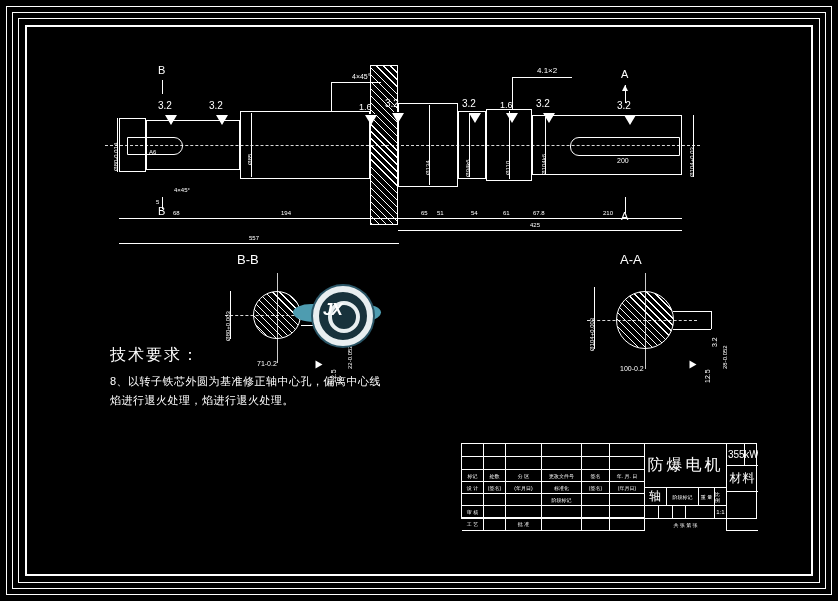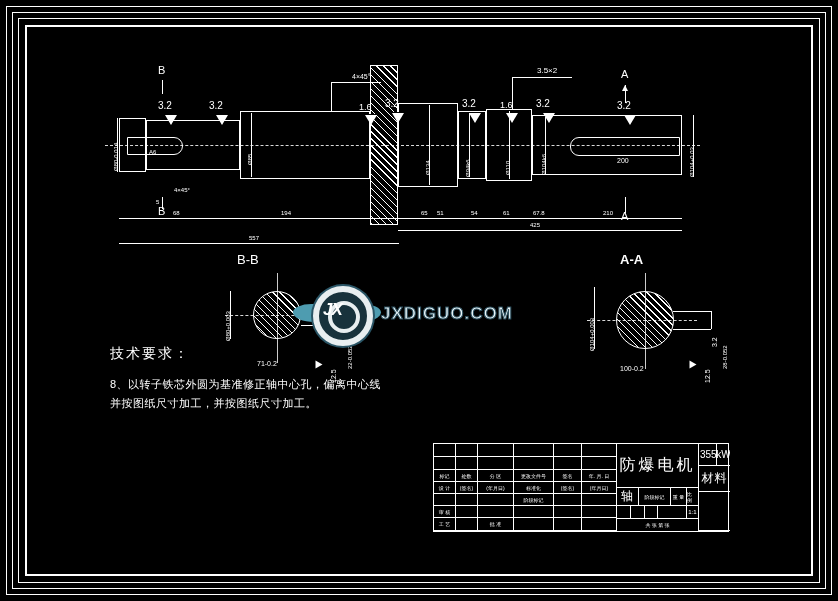--- a/index.html
+++ b/index.html
@@ -51,25 +51,25 @@
     border-left:4px solid transparent;border-right:4px solid transparent;
     border-top:7px solid #fff;}
 
   
   .arrow{position:absolute;width:0;height:0;
     border-left:3px solid transparent;border-right:3px solid transparent;
     border-bottom:6px solid #fff;}
 
   
   #tech{position:absolute;left:85px;top:320px;width:360px;}
-  #tech .hd{font-size:14px;letter-spacing:2px;margin-bottom:12px;}
+  #tech .hd{font-size:16px;letter-spacing:2px;margin-bottom:6px;}
   #tech .li{font-size:11px;line-height:19px;letter-spacing:.5px;}
 
   
-  #title-block{position:absolute;left:408px;top:418px;width:296px;height:89px;
+  #title-block{position:absolute;left:436px;top:418px;width:296px;height:76px;
     border:1px solid #fff;box-sizing:border-box;}
   #title-block .cell{position:absolute;border-right:1px solid #fff;border-bottom:1px solid #fff;
     box-sizing:border-box;font-size:5px;color:#fff;overflow:hidden;
     display:flex;align-items:center;justify-content:center;}
   #title-block .big{font-size:16px;letter-spacing:3px;}
   #title-block .mid{font-size:12px;letter-spacing:1px;}
   #title-block .num{font-size:10px;}
 
   
   #watermark{position:absolute;left:272px;top:255px;width:300px;height:66px;
@@ -140,21 +140,21 @@
       <div class="t t9" style="left:475px;top:76px;">1.6</div>
 
       <div class="rough" style="left:518px;top:88px;"></div>
       <div class="t t10" style="left:511px;top:74px;">3.2</div>
 
       <div class="rough" style="left:599px;top:90px;"></div>
       <div class="t t10" style="left:592px;top:76px;">3.2</div>
 
       <div class="ln h" style="left:487px;top:52px;width:60px;"></div>
       <div class="ln v" style="left:487px;top:52px;height:32px;"></div>
-      <div class="t t8" style="left:512px;top:42px;">3.5×2</div>
+      <div class="t t8" style="left:512px;top:42px;">4.1×2</div>
 
       <div class="ln h" style="left:306px;top:57px;width:50px;"></div>
       <div class="ln v" style="left:306px;top:57px;height:30px;"></div>
       <div class="t t7" style="left:327px;top:48px;">4×45°</div>
 
       <div class="t t11" style="left:133px;top:40px;">B</div>
       <div class="ln v" style="left:137px;top:55px;height:14px;"></div>
       <div class="t t11" style="left:133px;top:181px;">B</div>
       <div class="ln v" style="left:137px;top:172px;height:12px;"></div>
 
@@ -217,40 +217,40 @@
       <div class="ln h" style="left:276px;top:300px;width:34px;"></div>
       <div class="ln v" style="left:310px;top:282px;height:18px;"></div>
       <div class="t t7" style="left:232px;top:335px;">71-0.2</div>
       <div class="t t6 rot" style="left:322px;top:344px;">22-0.052</div>
       <div class="t t7 rot" style="left:312px;top:322px;">3.2</div>
       <div class="roughsm" style="left:290px;top:336px;transform:rotate(-90deg);"></div>
       <div class="t t7 rot" style="left:305px;top:358px;">12.5</div>
     </div>
 
     <div>
-      <div class="t t13" style="left:595px;top:228px;font-weight:bold;">A-A</div>
+      <div class="t t13" style="left:595px;top:228px;">A-A</div>
       <div class="hatchcirc" style="left:591px;top:266px;width:58px;height:58px;"></div>
       <div class="dash" style="left:562px;top:295px;width:110px;"></div>
       <div class="ln v" style="left:620px;top:248px;height:96px;opacity:.8;"></div>
       <div class="ln v" style="left:569px;top:262px;height:62px;"></div>
       <div class="t t6 rot" style="left:564px;top:326px;">Ø104+0.003</div>
       <div class="ln h" style="left:648px;top:286px;width:38px;"></div>
       <div class="ln h" style="left:648px;top:304px;width:38px;"></div>
       <div class="ln v" style="left:686px;top:286px;height:18px;"></div>
       <div class="t t7" style="left:595px;top:340px;">100-0.2</div>
       <div class="t t6 rot" style="left:697px;top:344px;">28-0.052</div>
       <div class="t t7 rot" style="left:686px;top:322px;">3.2</div>
       <div class="roughsm" style="left:664px;top:336px;transform:rotate(-90deg);"></div>
       <div class="t t7 rot" style="left:679px;top:358px;">12.5</div>
     </div>
 
     <div id="tech">
       <div class="hd">技术要求：</div>
       <div class="li">8、以转子铁芯外圆为基准修正轴中心孔，偏离中心线</div>
-      <div class="li">并按图纸尺寸加工，并按图纸尺寸加工。</div>
+      <div class="li">焰进行退火处理，焰进行退火处理。</div>
     </div>
 
     <div id="title-block">
 
       <div class="cell" style="left:0;top:0;width:22px;height:13px;"></div>
       <div class="cell" style="left:22px;top:0;width:22px;height:13px;"></div>
       <div class="cell" style="left:44px;top:0;width:36px;height:13px;"></div>
       <div class="cell" style="left:80px;top:0;width:40px;height:13px;"></div>
       <div class="cell" style="left:120px;top:0;width:28px;height:13px;"></div>
       <div class="cell" style="left:148px;top:0;width:35px;height:13px;"></div>
@@ -318,18 +318,17 @@
     </div>
 
     <div id="watermark">
       <div id="wm-badge">
         <div id="wm-wingL"></div>
         <div id="wm-wingR"></div>
         <div id="wm-gear"></div>
         <div id="wm-jx">JX</div>
       </div>
       <div id="wm-text">
-        <div id="wm-en">JXDIGUO.COM</div>
       </div>
     </div>
 
   </div>
 </div>
 
 </body></html>

